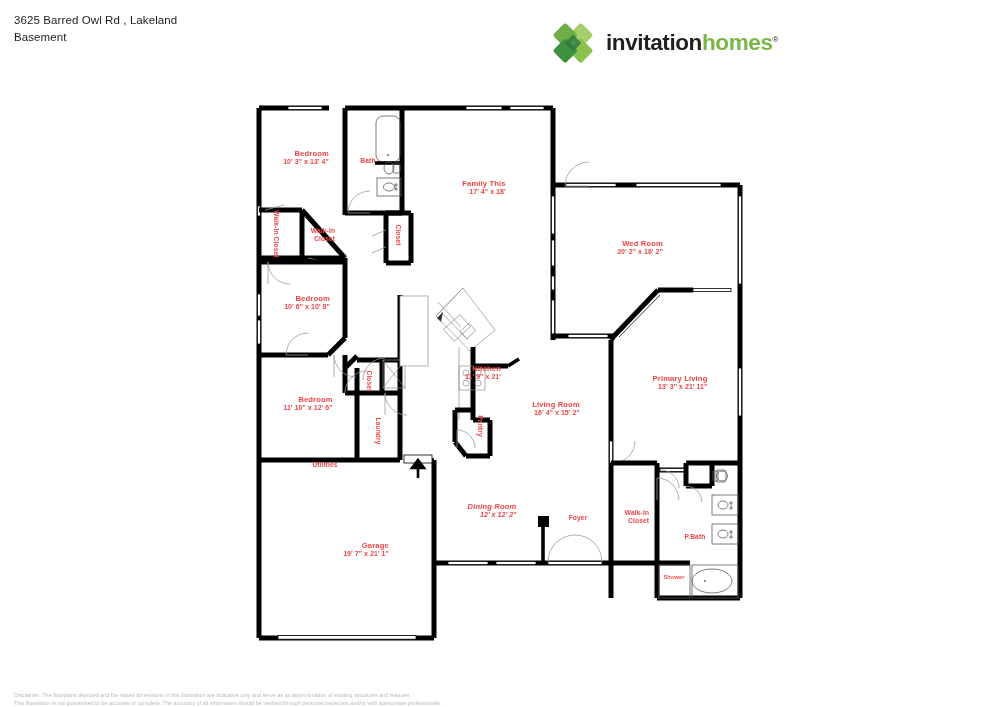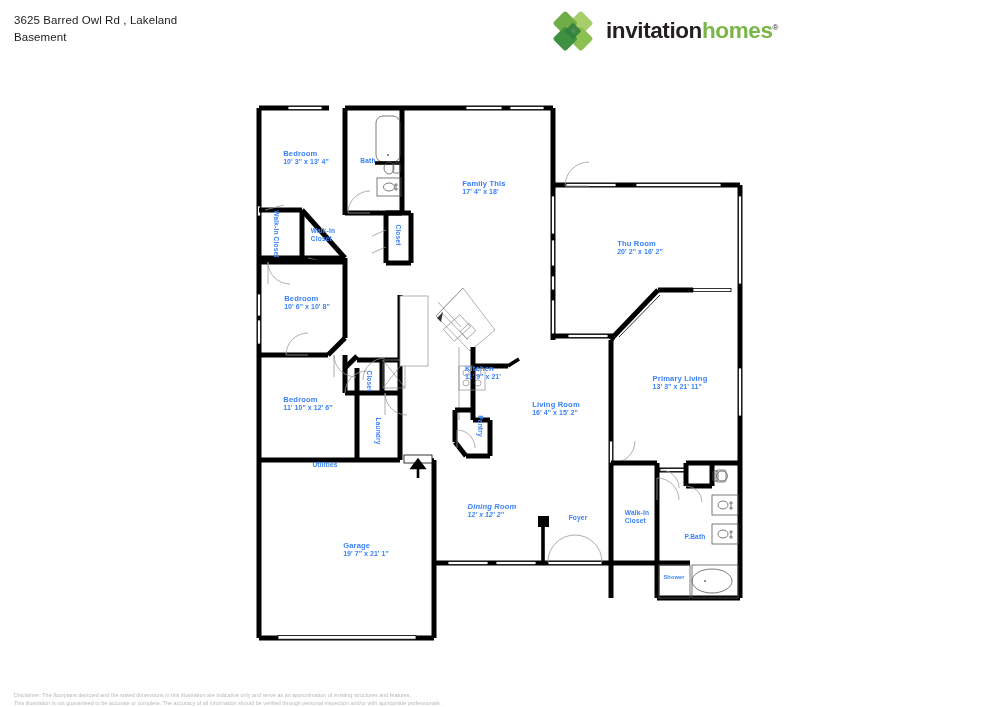--- a/index.html
+++ b/index.html
@@ -24,21 +24,21 @@
   }
   #header-title-block .addr-line {
     font-size: 11.5px;
     color: #1c1c1c;
     letter-spacing: 0.1px;
     white-space: nowrap;
   }
 
   #logo-block {
     position: absolute;
-    right: 18px; top: 8px;
+    right: 18px; top: 20px;
     display: flex; align-items: center; gap: 10px;
   }
   #logo-mark { position: relative; width: 46px; height: 46px; }
   #logo-wordmark {
     font-size: 22.5px;
     font-weight: bold;
     letter-spacing: -0.4px;
     white-space: nowrap;
     line-height: 1;
   }
@@ -52,22 +52,22 @@
   
   #plan-canvas {
     position: absolute;
     left: 0; top: 0;
     width: 1000px; height: 707px;
   }
 
   
   .room-label {
     position: absolute;
-    text-align: left;
-    color: #3b82f6;
+    text-align: right;
+    color: #ef4444;
     font-weight: bold;
     line-height: 1.22;
     white-space: nowrap;
     transform: translate(-50%, -50%);
     pointer-events: none;
   }
   .room-label .rl-name { display: block; font-size: 7.6px; letter-spacing: 0.15px; }
   .room-label .rl-dims { display: block; font-size: 7.0px; font-weight: bold; letter-spacing: 0.05px; }
   .room-label.small .rl-name { font-size: 6.6px; }
   .room-label.tiny .rl-name { font-size: 5.6px; }
@@ -402,21 +402,21 @@
         <span class="rl-dims">11' 9" x 21'</span>
       </div>
       <div class="room-label small vertical" style="left: 480px; top: 426px;">
         <span class="rl-name">Pantry</span>
       </div>
       <div class="room-label" style="left: 484px; top: 188px;">
         <span class="rl-name">Family This</span>
         <span class="rl-dims">17' 4" x 18'</span>
       </div>
       <div class="room-label" style="left: 640px; top: 248px;">
-        <span class="rl-name">Thu Room</span>
+        <span class="rl-name">Wed Room</span>
         <span class="rl-dims">20' 2" x 16' 2"</span>
       </div>
       <div class="room-label" style="left: 556px; top: 409px;">
         <span class="rl-name">Living Room</span>
         <span class="rl-dims">16' 4" x 15' 2"</span>
       </div>
       <div class="room-label" style="left: 680px; top: 383px;">
         <span class="rl-name">Primary Living</span>
         <span class="rl-dims">13' 3" x 21' 11"</span>
       </div>

